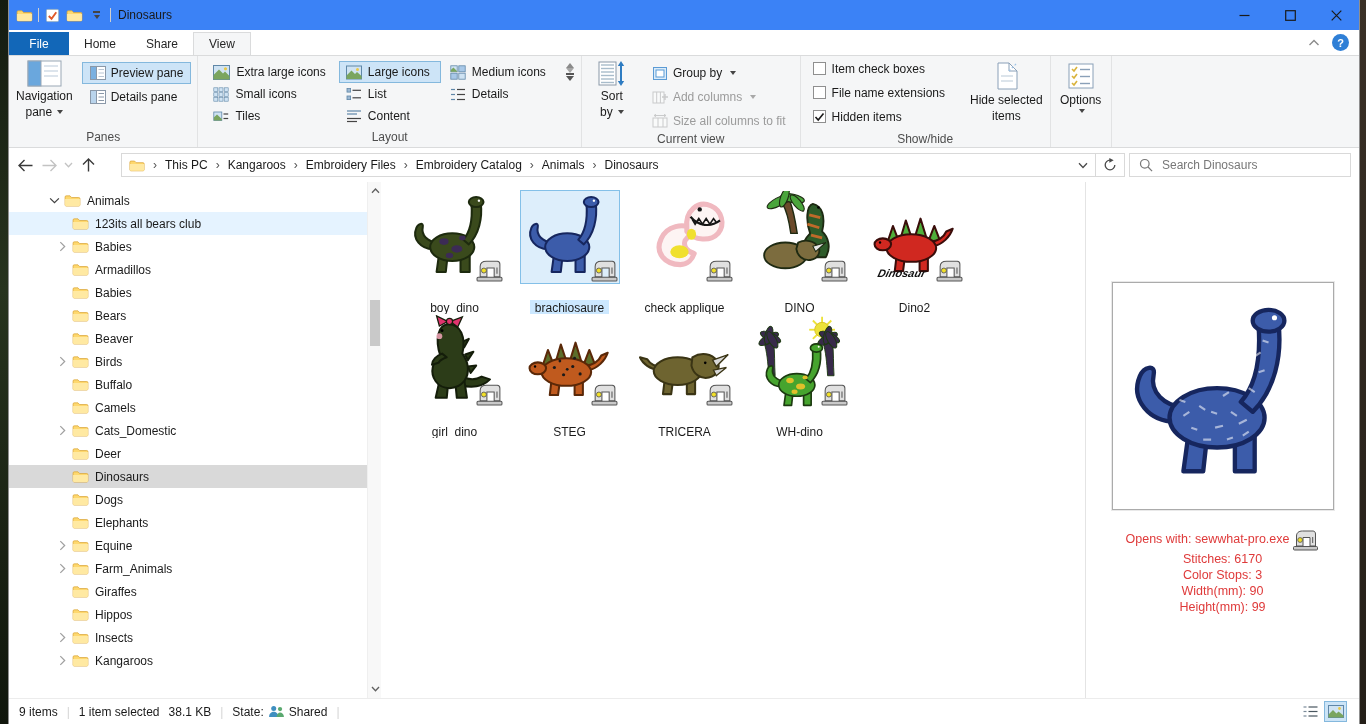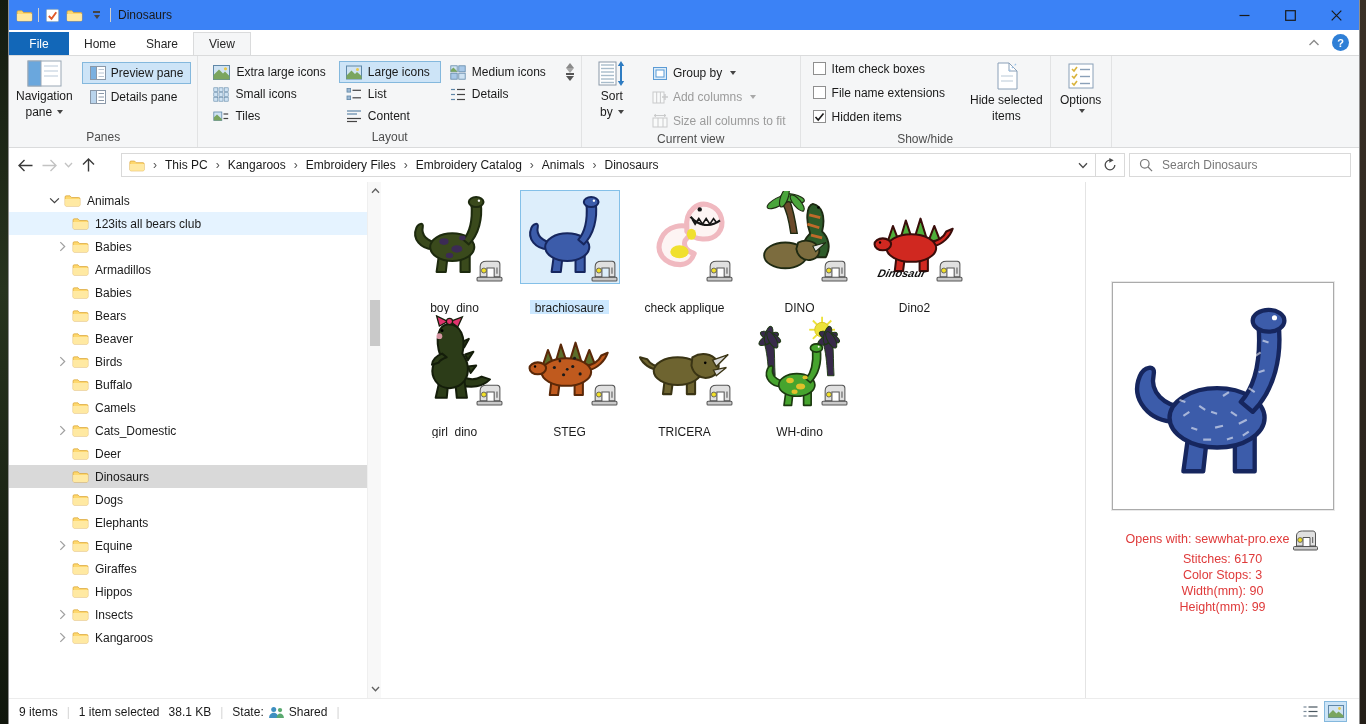--- a/index.html
+++ b/index.html
@@ -95,21 +95,21 @@
   .pframe .dino{width:198px;height:208px}
   .pinfo{margin-top:17px;text-align:center;line-height:16px;font-size:12.5px}
   .pinfo .line1{display:flex;align-items:center;gap:3px;justify-content:center}
   .pbadge{width:27px;height:24px}
   
   .statusbar{height:26px;border-top:1px solid #ececec;display:flex;align-items:center;padding:0 10px;gap:9px;flex:0 0 auto;background:#fff}
   .ssep{color:#d5d5d5}
   .stright{margin-left:auto;display:flex;gap:2px;margin-right:2px}
   .vt{width:23px;height:21px;border:1px solid transparent;display:flex;align-items:center;justify-content:center}
   .vt.active{background:#cce4f7;border-color:#84b8dd}
-  .stateflex{display:flex;align-items:flex-end;gap:4px}
+  .stateflex{display:flex;align-items:flex-start;gap:4px}
 </style>
 </head>
 <body>
 
 <div class="edge left"></div>
 <div class="edge right"></div>
 
 <div class="window">
 
   <div class="titlebar">
@@ -729,20 +729,34 @@
             </span>
     <span class="fold">
               <svg viewBox="0 0 18 14" width="17" height="13">
                 <path d="M1,3.2 C1,2.5 1.5,2 2.2,2 H6.3 L8,3.8 H15.8 C16.5,3.8 17,4.3 17,5 V11.8 C17,12.5 16.5,13 15.8,13 H2.2 C1.5,13 1,12.5 1,11.8 Z" fill="#fed86e" stroke="#d9a43a" stroke-width="0.8"></path>
                 <path d="M1,5.4 H17 V11.8 C17,12.5 16.5,13 15.8,13 H2.2 C1.5,13 1,12.5 1,11.8 Z" fill="#ffe9a2"></path>
               </svg>
             </span>
     <span class="tlabel">Equine</span>
   </div>
           <div class="tree-row">
+    <span class="chev">
+              <svg width="7" height="11" viewBox="0 0 8 12">
+                <path d="M1.5,1 L6.5,6 L1.5,11" fill="none" stroke="#a0a0a0" stroke-width="1.4"></path>
+              </svg>
+            </span>
+    <span class="fold">
+              <svg viewBox="0 0 18 14" width="17" height="13">
+                <path d="M1,3.2 C1,2.5 1.5,2 2.2,2 H6.3 L8,3.8 H15.8 C16.5,3.8 17,4.3 17,5 V11.8 C17,12.5 16.5,13 15.8,13 H2.2 C1.5,13 1,12.5 1,11.8 Z" fill="#fed86e" stroke="#d9a43a" stroke-width="0.8"></path>
+                <path d="M1,5.4 H17 V11.8 C17,12.5 16.5,13 15.8,13 H2.2 C1.5,13 1,12.5 1,11.8 Z" fill="#ffe9a2"></path>
+              </svg>
+            </span>
+    <span class="tlabel">Farm_Animals</span>
+  </div>
+          <div class="tree-row">
     <span class="chev"></span>
     <span class="fold">
               <svg viewBox="0 0 18 14" width="17" height="13">
                 <path d="M1,3.2 C1,2.5 1.5,2 2.2,2 H6.3 L8,3.8 H15.8 C16.5,3.8 17,4.3 17,5 V11.8 C17,12.5 16.5,13 15.8,13 H2.2 C1.5,13 1,12.5 1,11.8 Z" fill="#fed86e" stroke="#d9a43a" stroke-width="0.8"></path>
                 <path d="M1,5.4 H17 V11.8 C17,12.5 16.5,13 15.8,13 H2.2 C1.5,13 1,12.5 1,11.8 Z" fill="#ffe9a2"></path>
               </svg>
             </span>
     <span class="tlabel">Giraffes</span>
   </div>
           <div class="tree-row">

